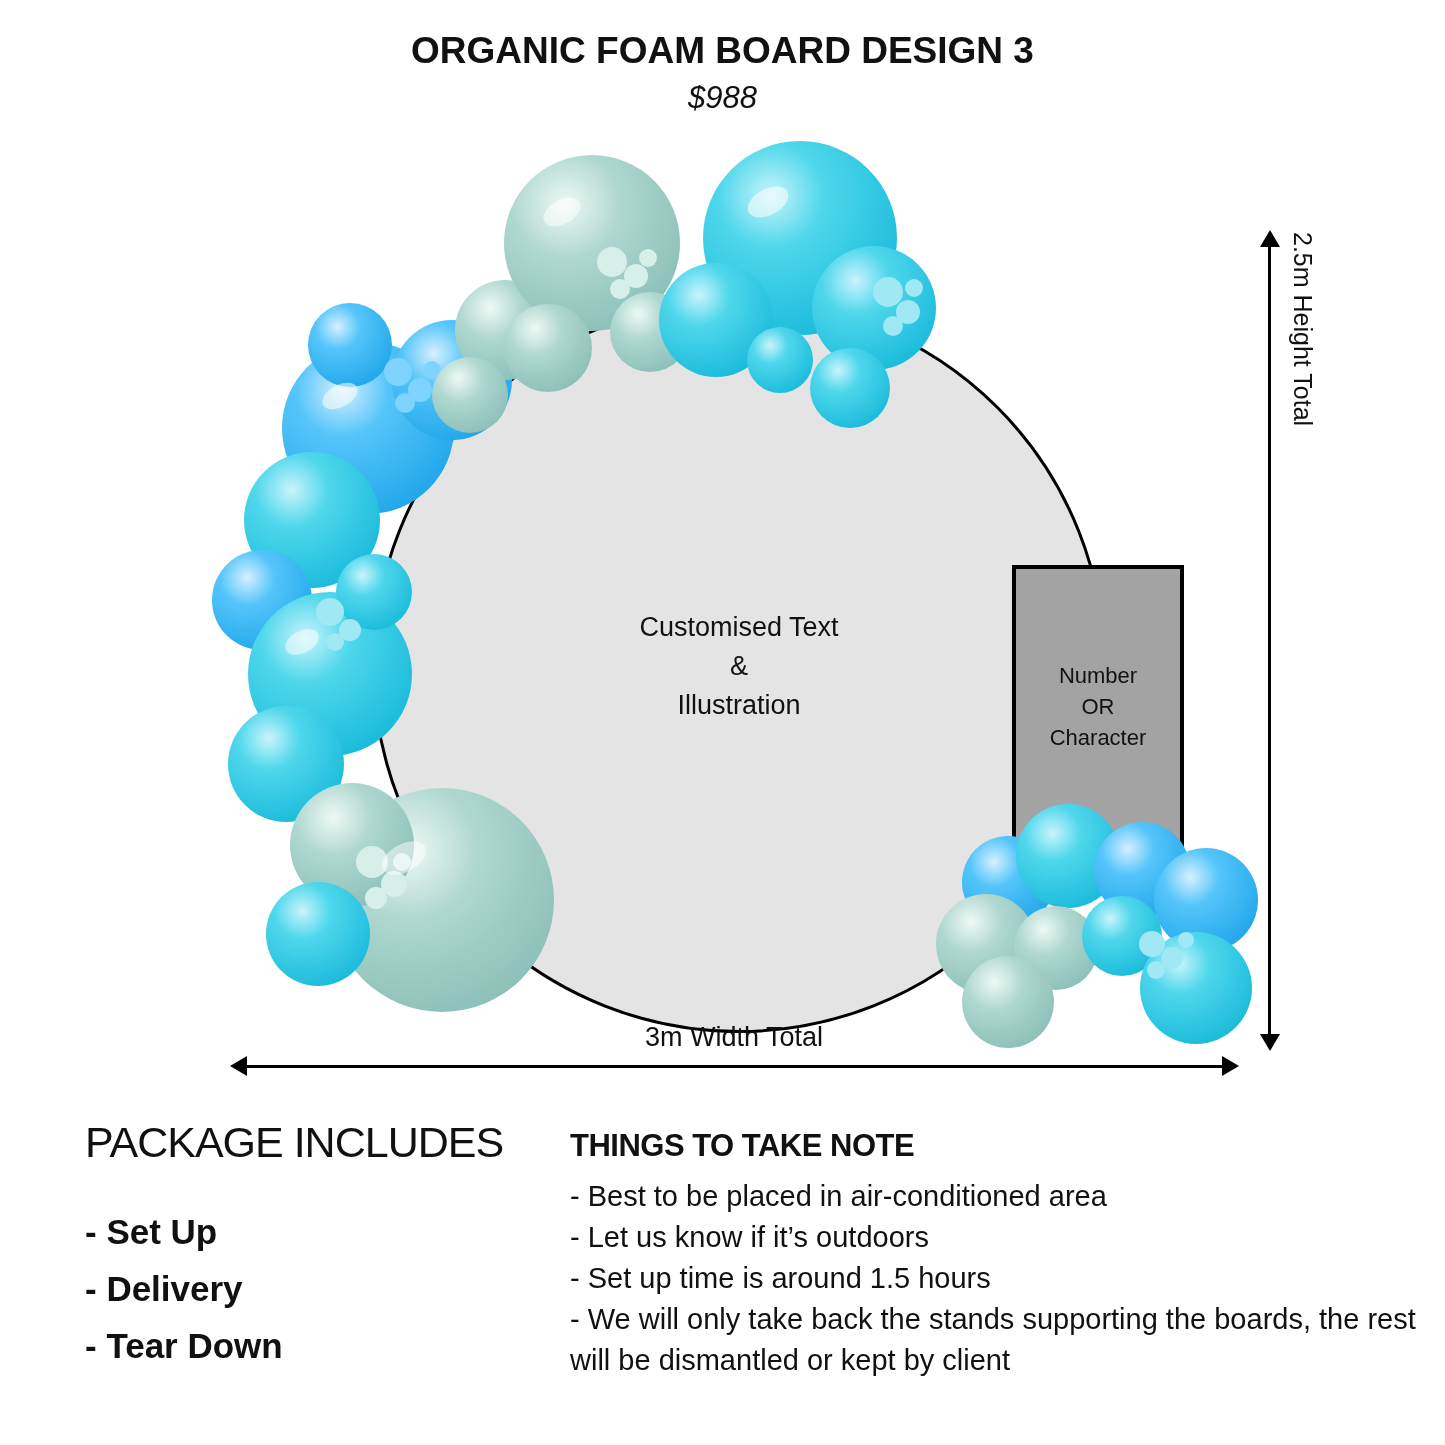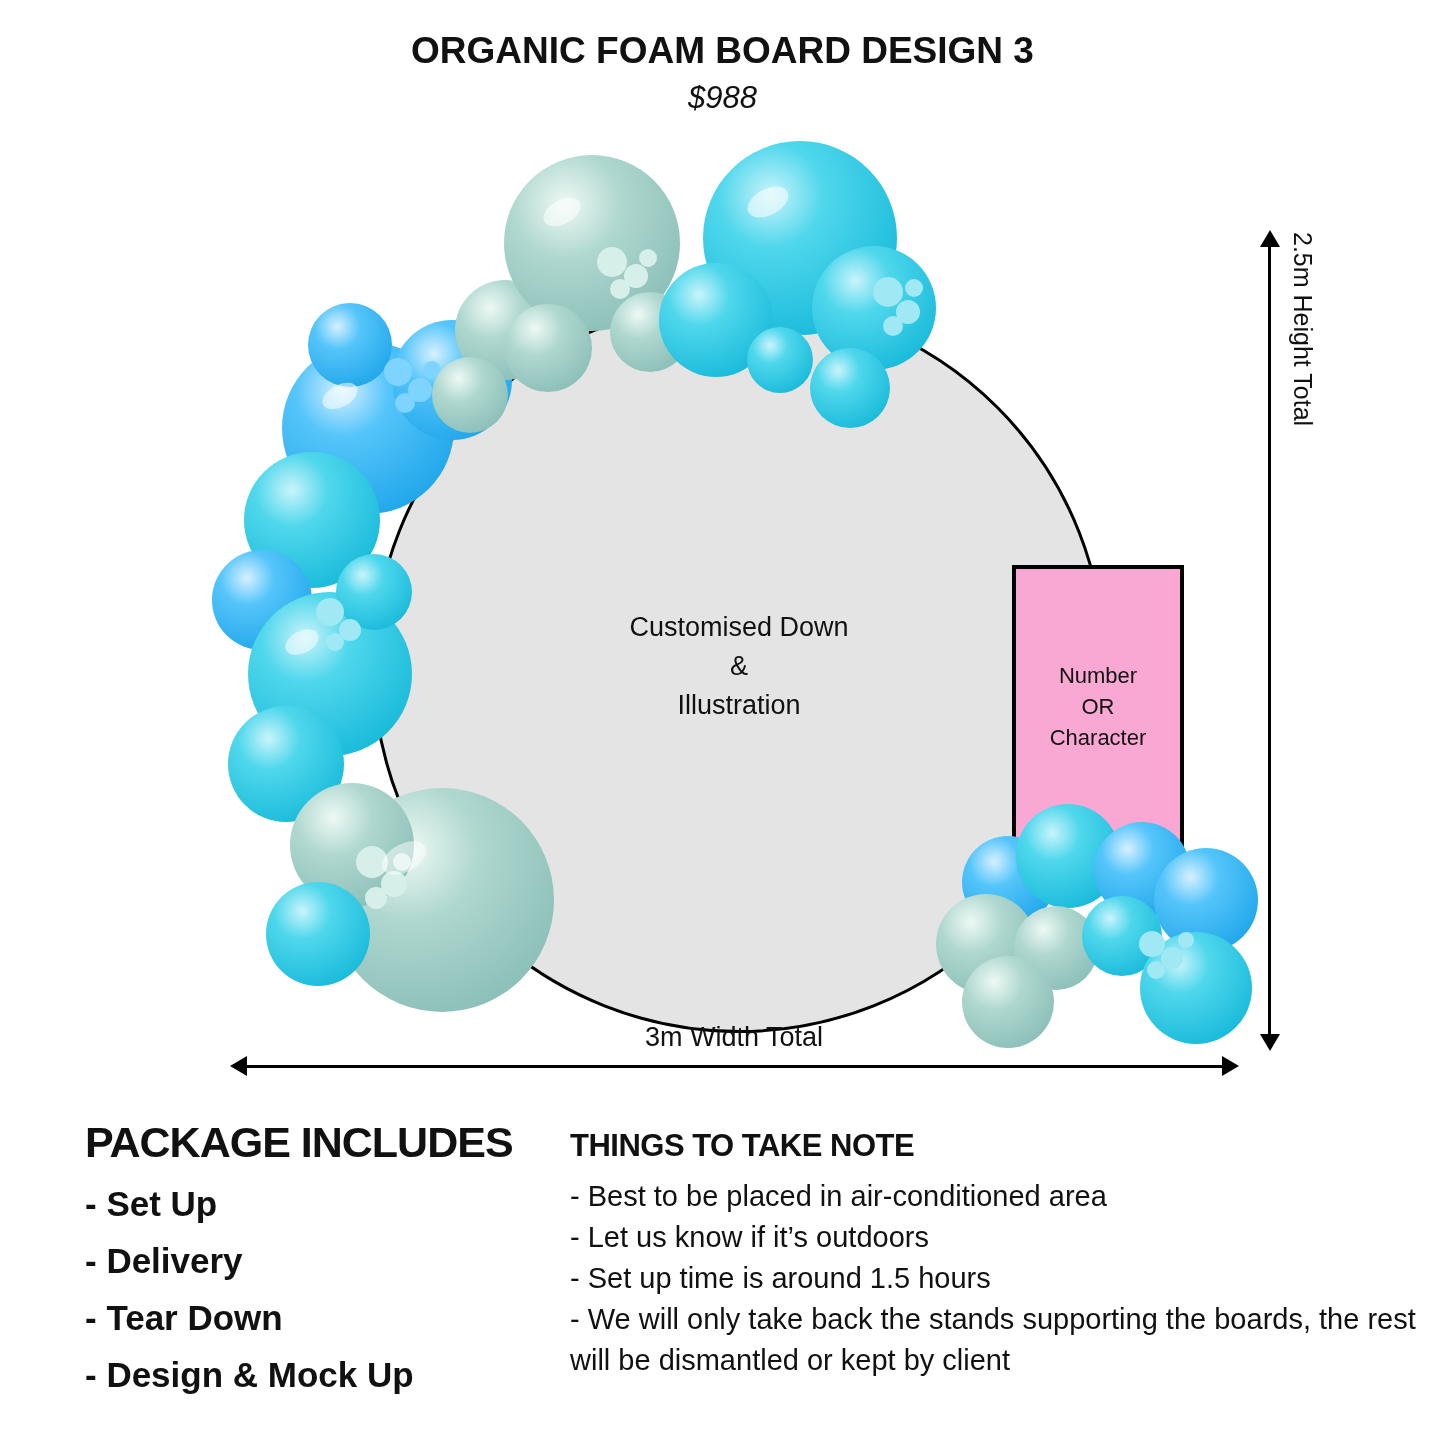--- a/index.html
+++ b/index.html
@@ -24,21 +24,21 @@
 
   
   .circle-board {
     position:absolute; left:372px; top:299px; width:734px; height:734px;
     border-radius:50%; background:#e4e4e4; border:3px solid #000;
     display:flex; align-items:center; justify-content:center; text-align:center;
   }
   .circle-text { font-size:27px; line-height:39px; }
   .rect-board {
     position:absolute; left:1012px; top:565px; width:172px; height:283px;
-    background:#f9a8d4; border:4px solid #000;
+    background:#a3a3a3; border:4px solid #000;
     display:flex; align-items:center; justify-content:center; text-align:center;
   }
   .rect-text { font-size:22px; line-height:31px; }
 
   
   .balloons { position:absolute; left:0; top:0; pointer-events:none; }
 
   
   .dim-line { position:absolute; background:#000; }
   .v-line { left:1268px; top:244px; width:3px; height:792px; }
@@ -53,38 +53,38 @@
     display:flex; align-items:center;
     writing-mode:vertical-rl; font-size:25px;
   }
   .width-label {
     position:absolute; left:230px; top:1022px; width:1008px;
     text-align:center; font-size:27px;
   }
 
   
   .package { position:absolute; left:85px; top:1118px; width:450px; }
-  .package-heading { font-size:43px; font-weight:700; letter-spacing:-1px; margin-bottom:8px; }
+  .package-heading { font-size:43px; font-weight:400; letter-spacing:-1px; margin-bottom:36px; }
   .package-item { font-size:35px; line-height:57px; font-weight:700; }
 
   .notes { position:absolute; left:570px; top:1128px; width:862px; }
   .notes-heading { font-size:31px; font-weight:900; letter-spacing:-0.5px; margin-bottom:12px; }
   .note-item { font-size:29px; line-height:41px; font-weight:400; }
 </style>
 </head>
 <body>
 
 <div class="sheet">
 
   <div class="title">ORGANIC FOAM BOARD DESIGN 3</div>
   <div class="price">$988</div>
 
   <div class="circle-board">
     <div class="circle-text">
-      <div>Customised Down</div>
+      <div>Customised Text</div>
       <div>&amp;</div>
       <div>Illustration</div>
     </div>
   </div>
 
   <div class="rect-board">
     <div class="rect-text">
       <div>Number</div>
       <div>OR</div>
       <div>Character</div>
@@ -198,21 +198,20 @@
   <div class="dim-line h-line"></div>
   <div class="tri tri-left"></div>
   <div class="tri tri-right"></div>
   <div class="width-label">3m Width Total</div>
 
   <div class="package">
     <div class="package-heading">PACKAGE INCLUDES</div>
     <div class="package-item">- Set Up</div>
     <div class="package-item">- Delivery</div>
     <div class="package-item">- Tear Down</div>
-    <div class="package-item">- Design &amp; Mock Up</div>
   </div>
 
   <div class="notes">
     <div class="notes-heading">THINGS TO TAKE NOTE</div>
     <div class="note-item">- Best to be placed in air-conditioned area</div>
     <div class="note-item">- Let us know if it’s outdoors</div>
     <div class="note-item">- Set up time is around 1.5 hours</div>
     <div class="note-item">- We will only take back the stands supporting the boards, the rest will be dismantled or kept by client</div>
   </div>
 

